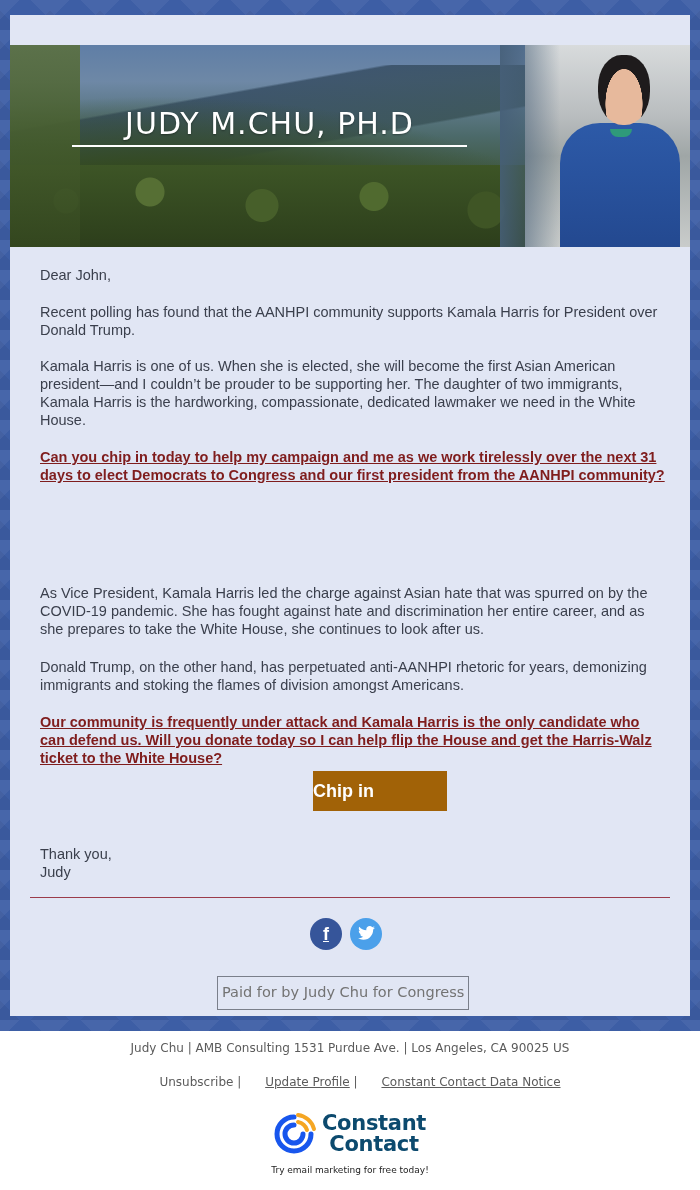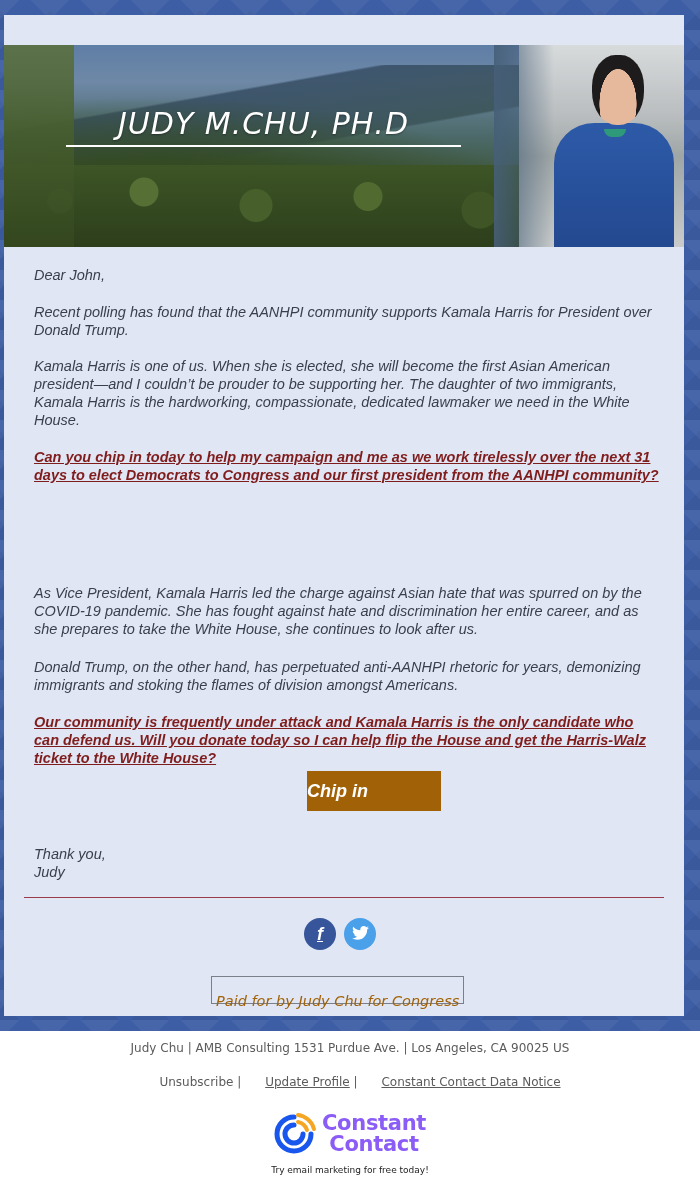--- a/index.html
+++ b/index.html
@@ -10,23 +10,22 @@
     position: absolute; left: 0; top: 0; width: 700px; height: 1031px;
     background-color: #3d5ea5;
     background-image:
       linear-gradient(135deg, rgba(255,255,255,0.05) 25%, transparent 25%),
       linear-gradient(225deg, rgba(255,255,255,0.05) 25%, transparent 25%),
       linear-gradient(45deg, rgba(0,0,0,0.05) 25%, transparent 25%),
       linear-gradient(315deg, rgba(0,0,0,0.05) 25%, transparent 25%);
     background-size: 50px 30px;
   }
   .card {
-    position: absolute; left: 4px; top: 15px; width: 680px; height: 1001px;
+    position: absolute; left: 10px; top: 15px; width: 680px; height: 1001px;
     background: #e1e6f4;
-    font-style: italic;
   }
 
   
   .banner {
     position: absolute; left: 0; top: 30px; width: 680px; height: 202px;
     overflow: hidden;
     background:
       linear-gradient(90deg, rgba(29,49,99,0) 0%, rgba(0,0,0,0) 100%),
       linear-gradient(180deg, #5f7ea6 0%, #6e88a6 18%, #4c6a6a 45%, #3b5232 70%, #2f4220 100%);
   }
@@ -125,37 +124,37 @@
   .soc {
     position: absolute; top: 0; width: 32px; height: 32px; border-radius: 50%;
     color: #fff; font-weight: bold; text-align: center; line-height: 32px;
     font-size: 18px;
   }
   .soc.fb { left: 0; background: #36559a; font-family: "Liberation Sans", sans-serif; }
   .soc.tw { left: 40px; background: #4ba0ea; }
   .soc.tw svg { margin-top: 8px; }
 
   .paidfor {
-    position: absolute; left: 207px; top: 961px; height: 15px; padding: 13px 4px;
-    border: 1px solid #7a7f8a; color: #a16207;
+    position: absolute; left: 207px; top: 961px; height: 34px; padding: 4px 4px;
+    border: 1px solid #7a7f8a; color: #737373;
     font-family: "DejaVu Sans", sans-serif; font-size: 14.5px; line-height: 22px;
     white-space: nowrap;
   }
 
   .footer {
     position: absolute; left: 0; top: 1031px; width: 700px; height: 159px;
     background: #ffffff; text-align: center;
     font-family: "DejaVu Sans", sans-serif; font-size: 12px; color: #5b5b5b; padding-left: 46px;
   }
   .footer .addr { position: absolute; top: 10px; left: 0; width: 700px; }
   .footer .links { position: absolute; top: 44px; left: 0; width: 700px; }
   .footer .links a { color: #5b5b5b; text-decoration: underline; margin-left: 20px; }
   .cc-logo { position: absolute; left: 270px; top: 80px; width: 165px; height: 48px; }
   .cc-text {
-    position: absolute; left: 52px; top: 2px; color: #8b5cf6;
+    position: absolute; left: 52px; top: 2px; color: #0c4a6e;
     font-family: "DejaVu Sans", sans-serif; font-weight: bold;
     font-size: 21px; line-height: 21px; letter-spacing: -0.3px;
   }
   .cc-tag {
     position: absolute; left: 0; top: 134px; width: 700px; text-align: center;
     font-size: 9px; color: #222;
   }
 </style>
 </head>
 <body>

